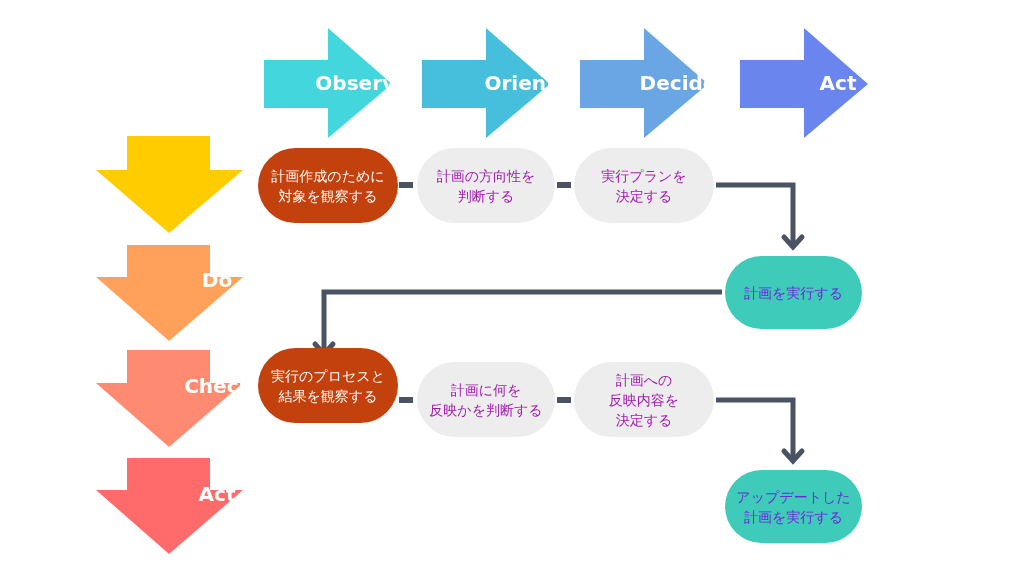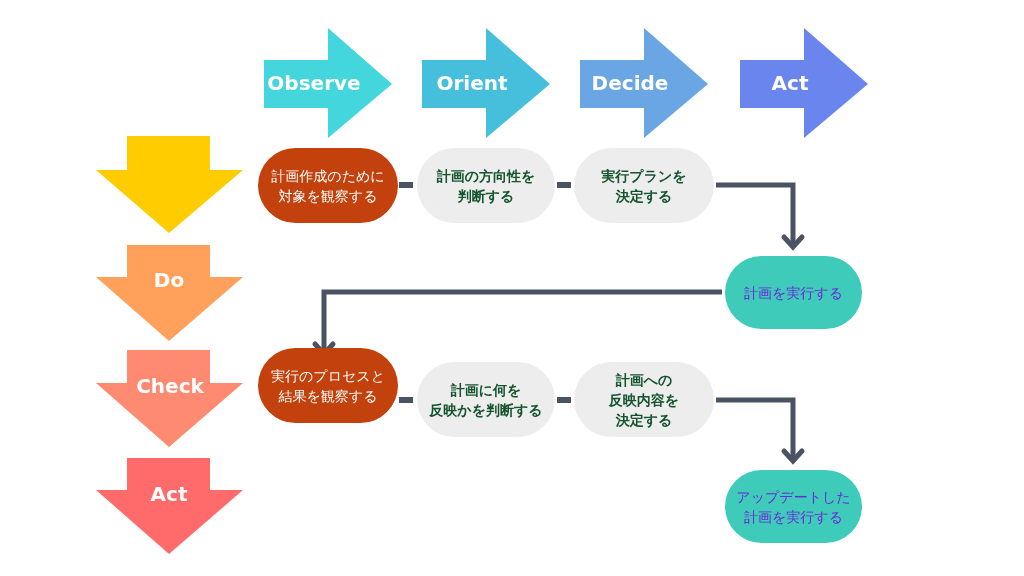--- a/index.html
+++ b/index.html
@@ -1,25 +1,25 @@
 <!DOCTYPE html>
 <html><head>
 <meta charset="utf-8">
 <style>
   html, body { margin:0; padding:0; background:#ffffff; }
   body { width:1024px; height:576px; position:relative; overflow:hidden;
          font-family: "DejaVu Sans", "Liberation Sans", sans-serif; }
   #stage { position:absolute; left:0; top:0; width:1024px; height:576px; }
   .arrow-label { position:absolute; color:#ffffff; font-weight:bold; font-size:20px;
-                 text-align:center; font-family: "DejaVu Sans", sans-serif; white-space:nowrap; }
+                 text-align:center; font-family: "DejaVu Sans", sans-serif; white-space:nowrap;padding-left:48px; }
   .node { position:absolute; display:flex; align-items:center; justify-content:center;
           text-align:center; border-radius:38px; font-size:14px; line-height:20px;
           font-family: "DejaVu Sans", sans-serif; white-space:pre-line; }
   .node.gray { background:#c2410c; color:#ffffff; }
-  .node.light { background:#ededed; color:#14532d;font-weight:bold; }
+  .node.light { background:#ededed; color:#a21caf; }
   .node.teal { background:#3ecbb9; color:#6d28d9; }
 </style>
 </head>
 <body>
 
 <div id="stage">
   <svg width="1024" height="576" style="position:absolute;left:0;top:0">
 
     <polygon points="264,60 328,60 328,28 392,84 328,138 328,108 264,108" fill="#43d6dc"></polygon>
     <polygon points="422,60 486,60 486,28 550,84 486,138 486,108 422,108" fill="#45bfdc"></polygon>

